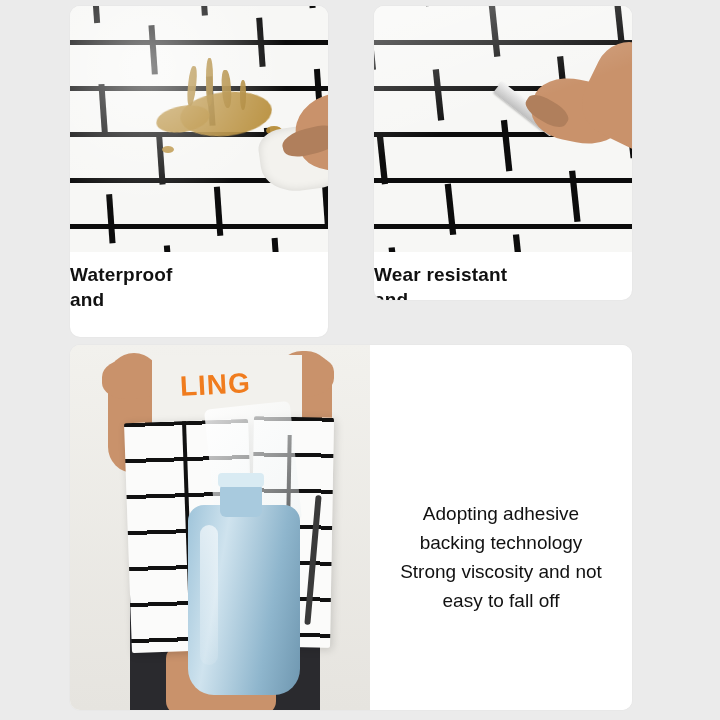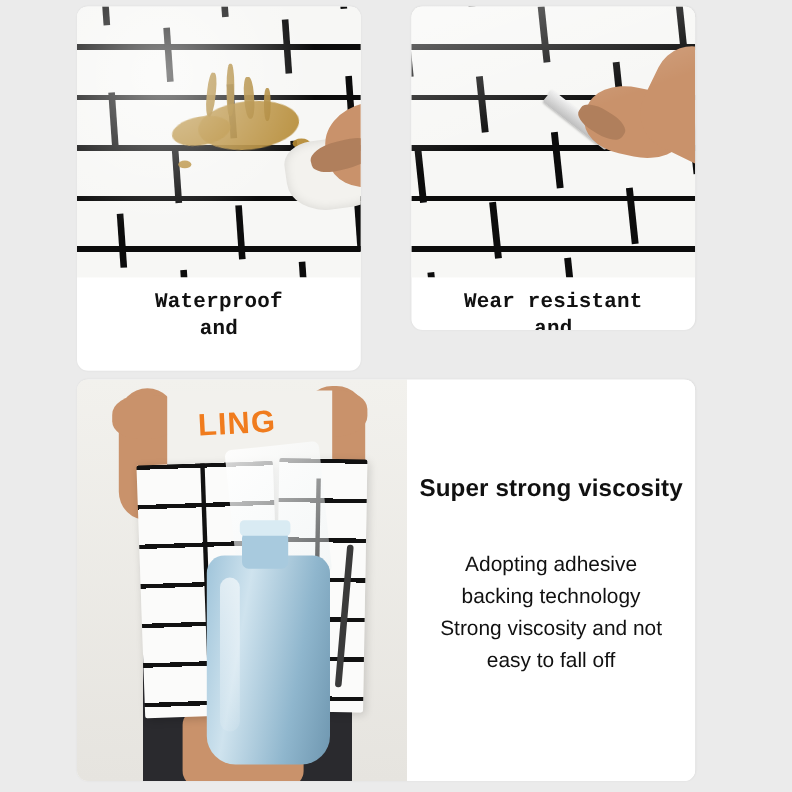--- a/index.html
+++ b/index.html
@@ -34,28 +34,27 @@
   .card-bottom    { left: 70px;  top: 345px; width: 562px; height: 365px; }
 
   .photo {
     position: relative;
     width: 100%;
     overflow: hidden;
   }
   .photo-top { height: 246px; }
 
   .caption {
-    text-align: center;
+    text-align: left;
     font-weight: bold;
     color: #111;
     font-size: 19px;
     line-height: 1.32;
     padding-top: 10px;
     letter-spacing: .2px;
-    font-family: Liberation Mono, monospace;
   }
 
   
   .tilewall {
     position: absolute;
     inset: -12px -12px -12px -12px;
     background:
       repeating-linear-gradient(to bottom,
         #0c0c0c 0px, #0c0c0c 5px,
         #f7f7f5 5px, #f7f7f5 46px);
@@ -341,21 +340,20 @@
 
       <div class="bluebottle" style="left:118px; top:160px; width:112px; height:190px;"></div>
       <div style="position:absolute; left:150px; top:138px; width:42px; height:34px; background:#a8cade; border-radius:6px;"></div>
       <div style="position:absolute; left:148px; top:128px; width:46px; height:14px; background:#d9ebf3; border-radius:4px;"></div>
       <div style="position:absolute; left:130px; top:180px; width:18px; height:140px; background:linear-gradient(180deg,rgba(255,255,255,.6),rgba(255,255,255,.1)); border-radius:10px;"></div>
 
       <div style="position:absolute; left:240px; top:150px; width:6px; height:130px; background:#3a3a3a; transform:rotate(5deg); border-radius:3px;"></div>
     </div>
 
     <div class="bottom-text">
-      <div class="headline">Super strong viscosity</div>
       <div class="subtext">
         <div>Adopting adhesive</div>
         <div>backing technology</div>
         <div>Strong viscosity and not</div>
         <div>easy to fall off</div>
       </div>
     </div>
   </div>
 
 </div>

